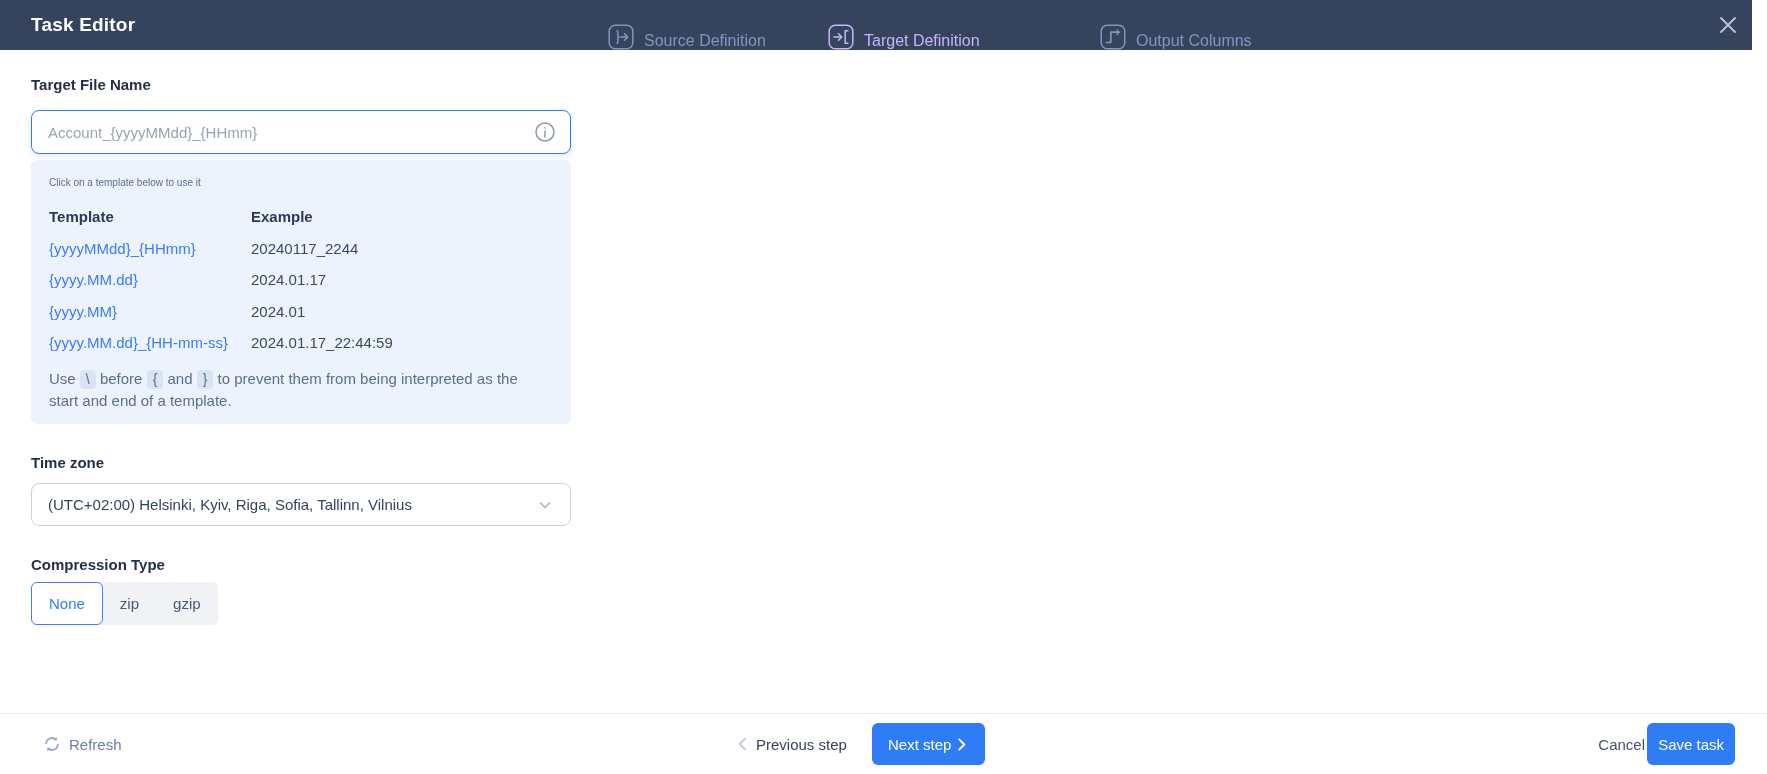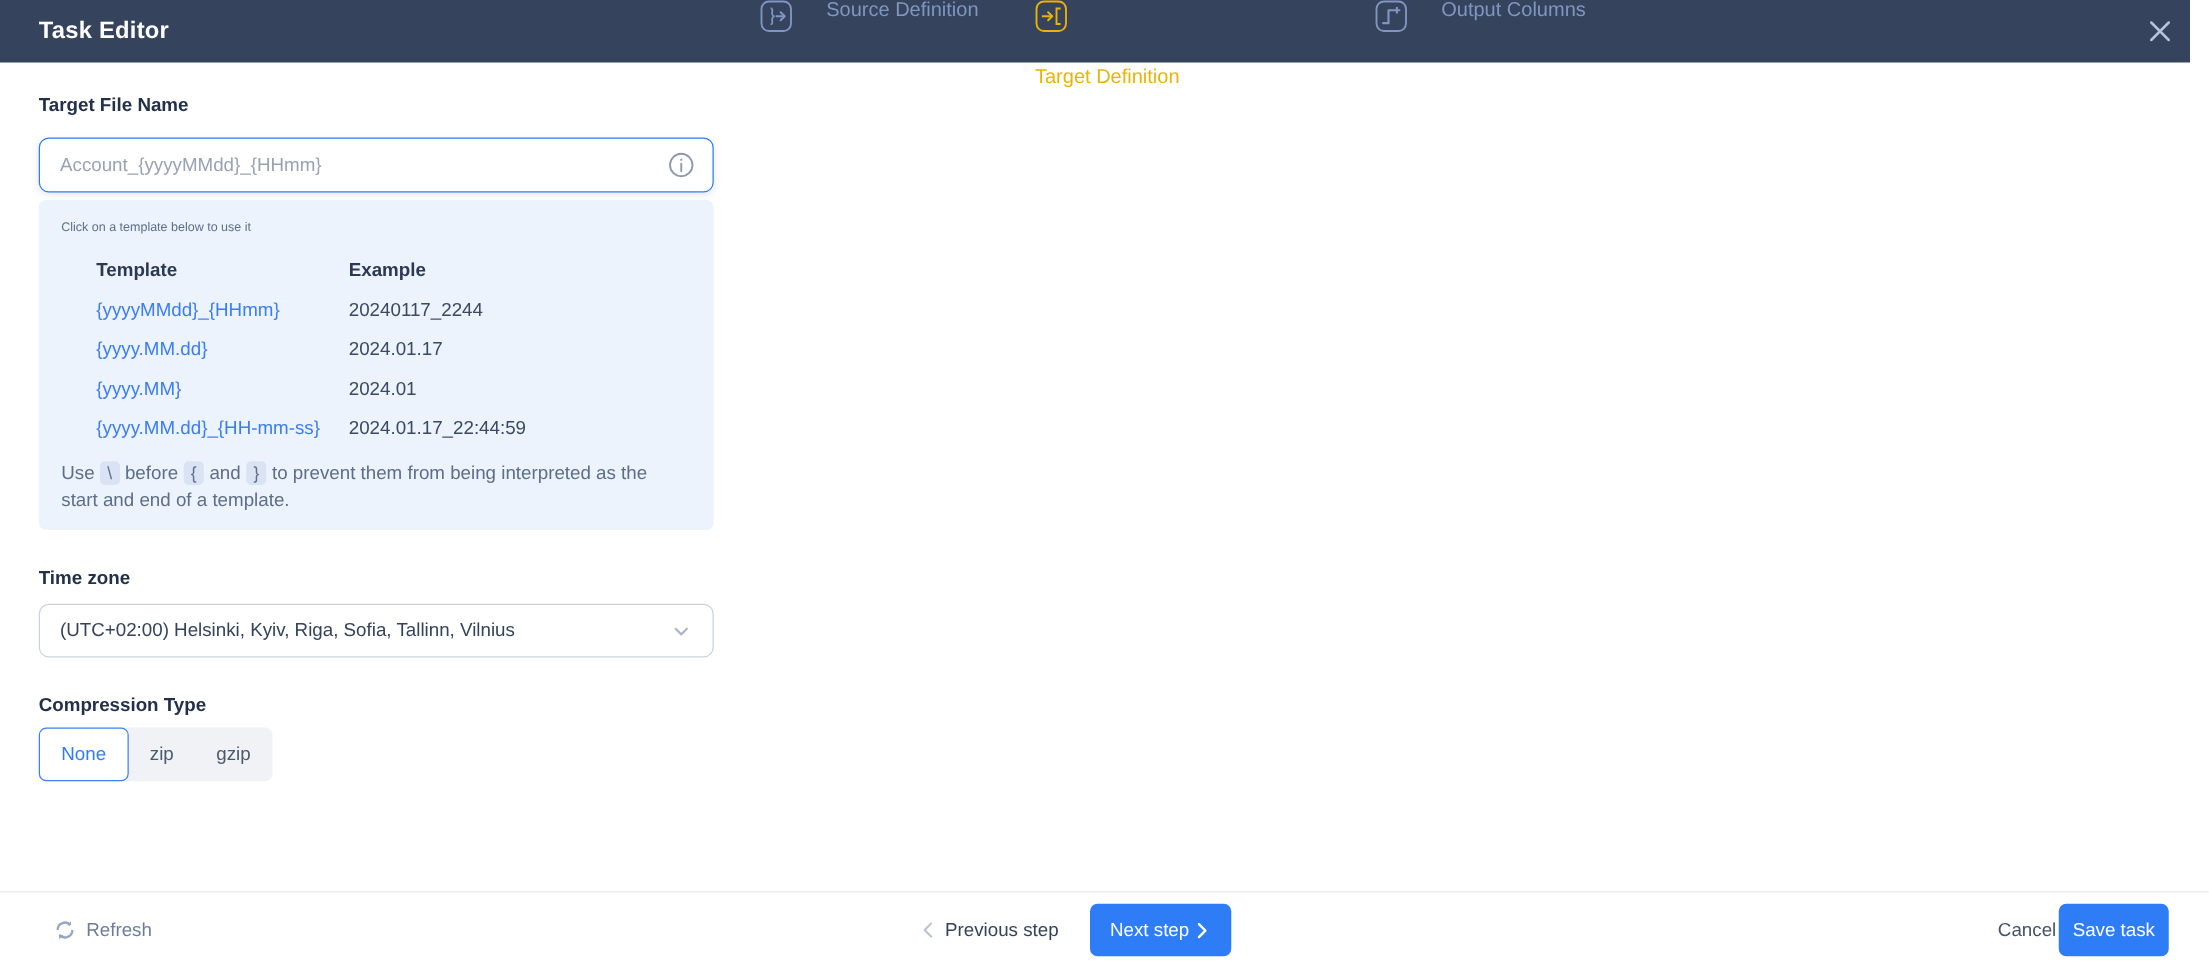--- a/index.html
+++ b/index.html
@@ -6,22 +6,22 @@
   html,body { width:1767px; height:774px; }
   body {
     font-family: "Liberation Sans", sans-serif;
     background:#ffffff; color:#2e3e58; position:relative; overflow:hidden;
   }
   .app { position:absolute; inset:0; }
 
   
   .header { position:absolute; top:0; left:0; right:15px; height:50px; background:#35445c; }
   .header-title { position:absolute; left:31px; top:14px; color:#ffffff; font-size:19px; font-weight:700; letter-spacing:.2px; }
-  .tab { position:absolute; top:0; height:50px; display:flex; align-items:flex-start; gap:27px; cursor:pointer; color:#8096c2; }
-  .tab.active { color:#eab308;flex-direction:column; }
+  .tab { position:absolute; top:0; height:50px; display:flex; align-items:flex-end; gap:10px; cursor:pointer; color:#8096c2; }
+  .tab.active { color:#c4b5fd; }
   .tab .tab-icon { width:26px; height:26px; display:inline-flex; }
   .tab .tab-icon svg { width:26px; height:26px; }
   .tab-label { font-size:16px; }
   .tab-source { left:608px; }
   .tab-target { left:828px; }
   .tab-output { left:1100px; }
   .close-btn { position:absolute; right:12px; top:14px; width:24px; height:24px; background:none; border:none; cursor:pointer; color:#b6c2d6; }
   .close-btn svg { width:22px; height:22px; }
 
   
@@ -33,21 +33,21 @@
   .tfn-wrap input { flex:1; height:100%; border:none; outline:none; background:transparent;
     padding:0 14px 0 16px; font-family:"Liberation Sans",sans-serif; font-size:15px; color:#2e3e58; }
   .tfn-wrap input::placeholder { color:#98a3b3; opacity:1; }
   .info-btn { width:22px; height:22px; margin-right:14px; color:#8d99ab; display:inline-flex; cursor:pointer; }
   .info-btn svg { width:22px; height:22px; }
 
   .panel { position:absolute; left:31px; top:160px; width:540px; height:264px;
     background:#edf3fc; border-radius:6px; padding:13px 18px; }
   .panel-intro { font-size:10px; color:#5c6e8b; line-height:20px; }
   .tpl-table { margin-top:8px; }
-  .tpl-row { display:flex; align-items:center; height:31.5px; font-size:15px;margin-left:28px; }
+  .tpl-row { display:flex; align-items:center; height:31.5px; font-size:15px; }
   .tpl-row .c1 { width:202px; flex:0 0 202px; }
   .tpl-head .c1, .tpl-head .c2 { font-weight:700; color:#2b3a54; }
   .tpl-link { color:#3b7df5; text-decoration:none; cursor:pointer; }
   .tpl-example { color:#3a4a63; }
   .note { margin-top:9px; font-size:15px; color:#5c6e8b; line-height:22px; width:500px; }
   .chip { display:inline-block; background:#d9e3f3; border-radius:4px; padding:0 6px;
     font-family:"Liberation Sans",sans-serif; font-size:14px; line-height:19px; color:#5c6e8b; }
 
   .select { position:absolute; left:31px; top:483px; width:540px; height:43px;
     border:1px solid #c9d3e0; border-radius:8px; background:#fff; display:flex;

